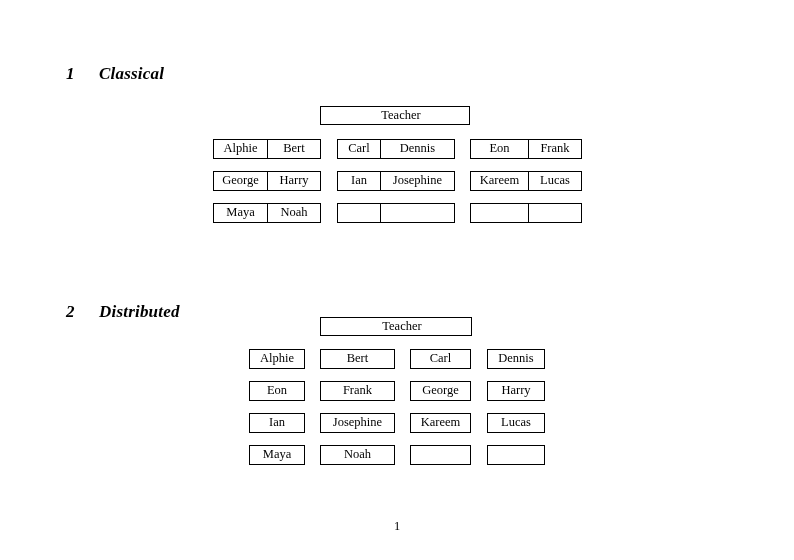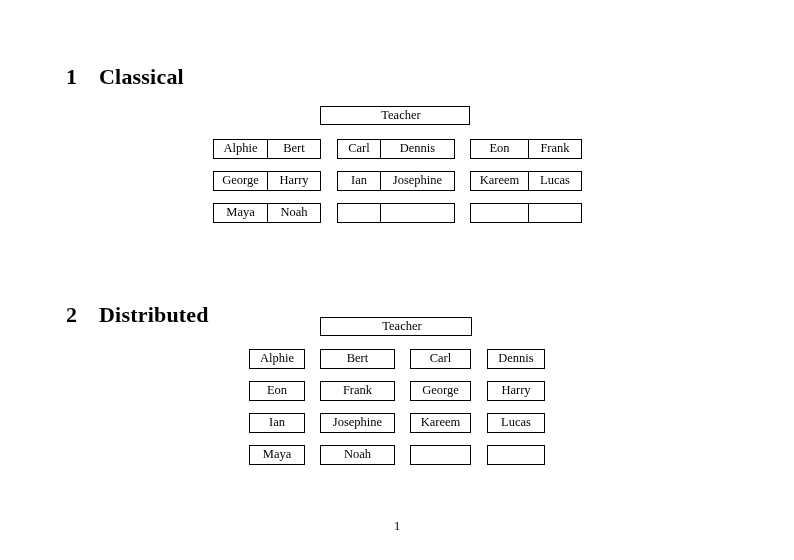--- a/index.html
+++ b/index.html
@@ -18,23 +18,24 @@
 
   .page {
     position: absolute;
     inset: 0;
   }
 
   
   .section-heading {
     position: absolute;
     font-weight: bold;
-    font-size: 22px;
+    font-size: 17px;
     letter-spacing: 0.2px;
     white-space: nowrap;
+    font-style: italic;
   }
   .section-heading .sec-num {
     display: inline-block;
     width: 33px;
   }
   #sec1-heading { left: 66px; top: 64px; }
   #sec2-heading { left: 66px; top: 275px; margin-top: 27px; }
 
   
   .cell {

